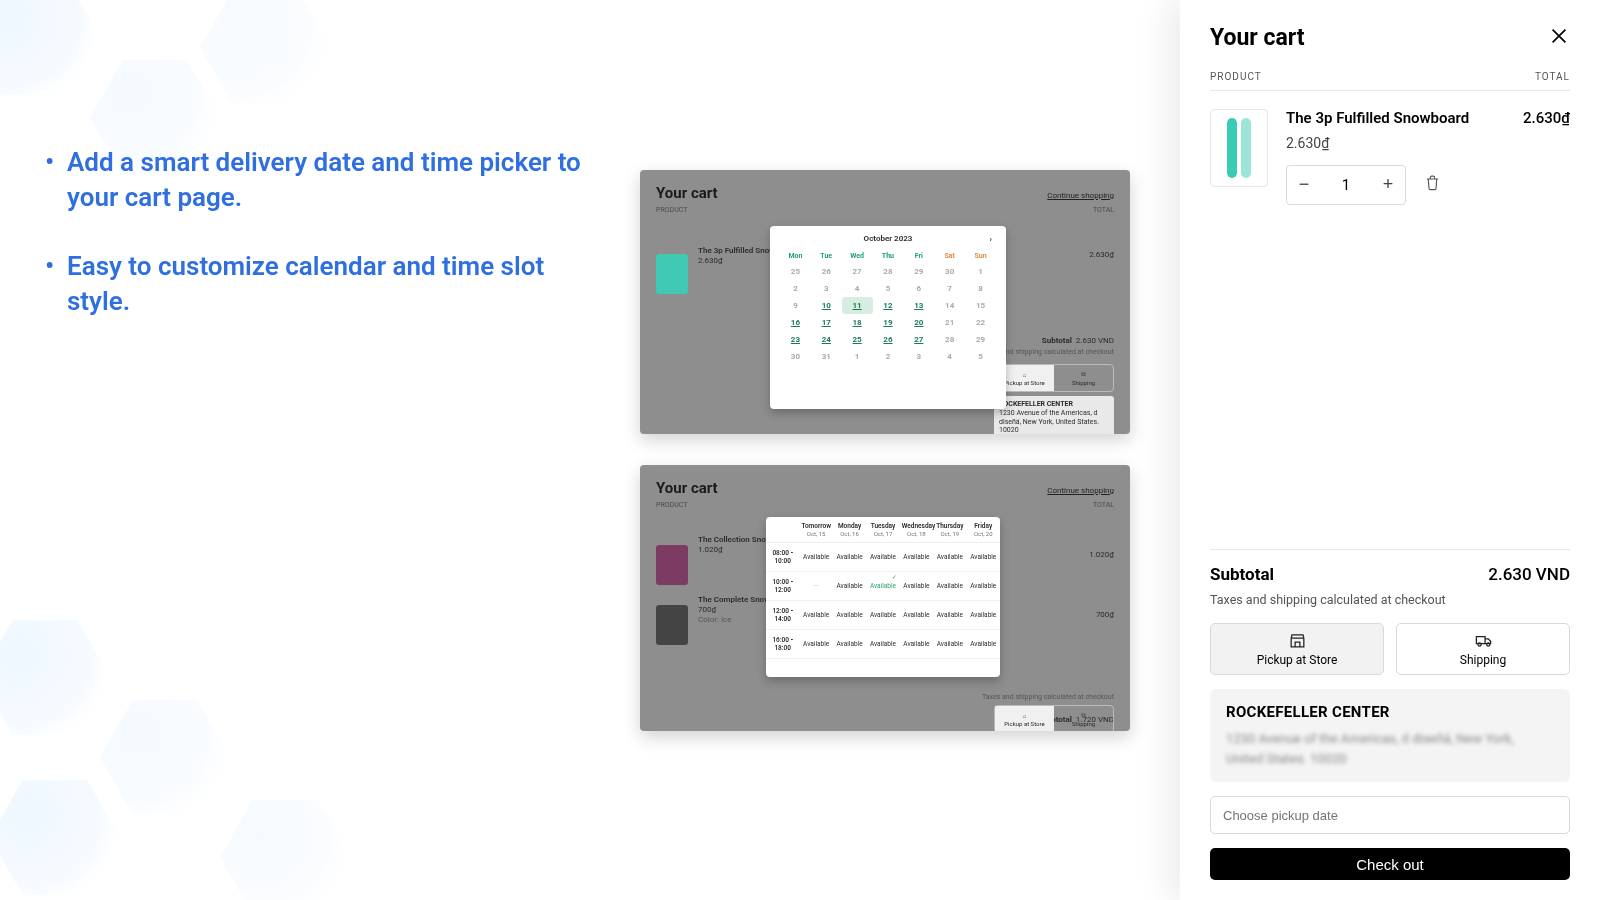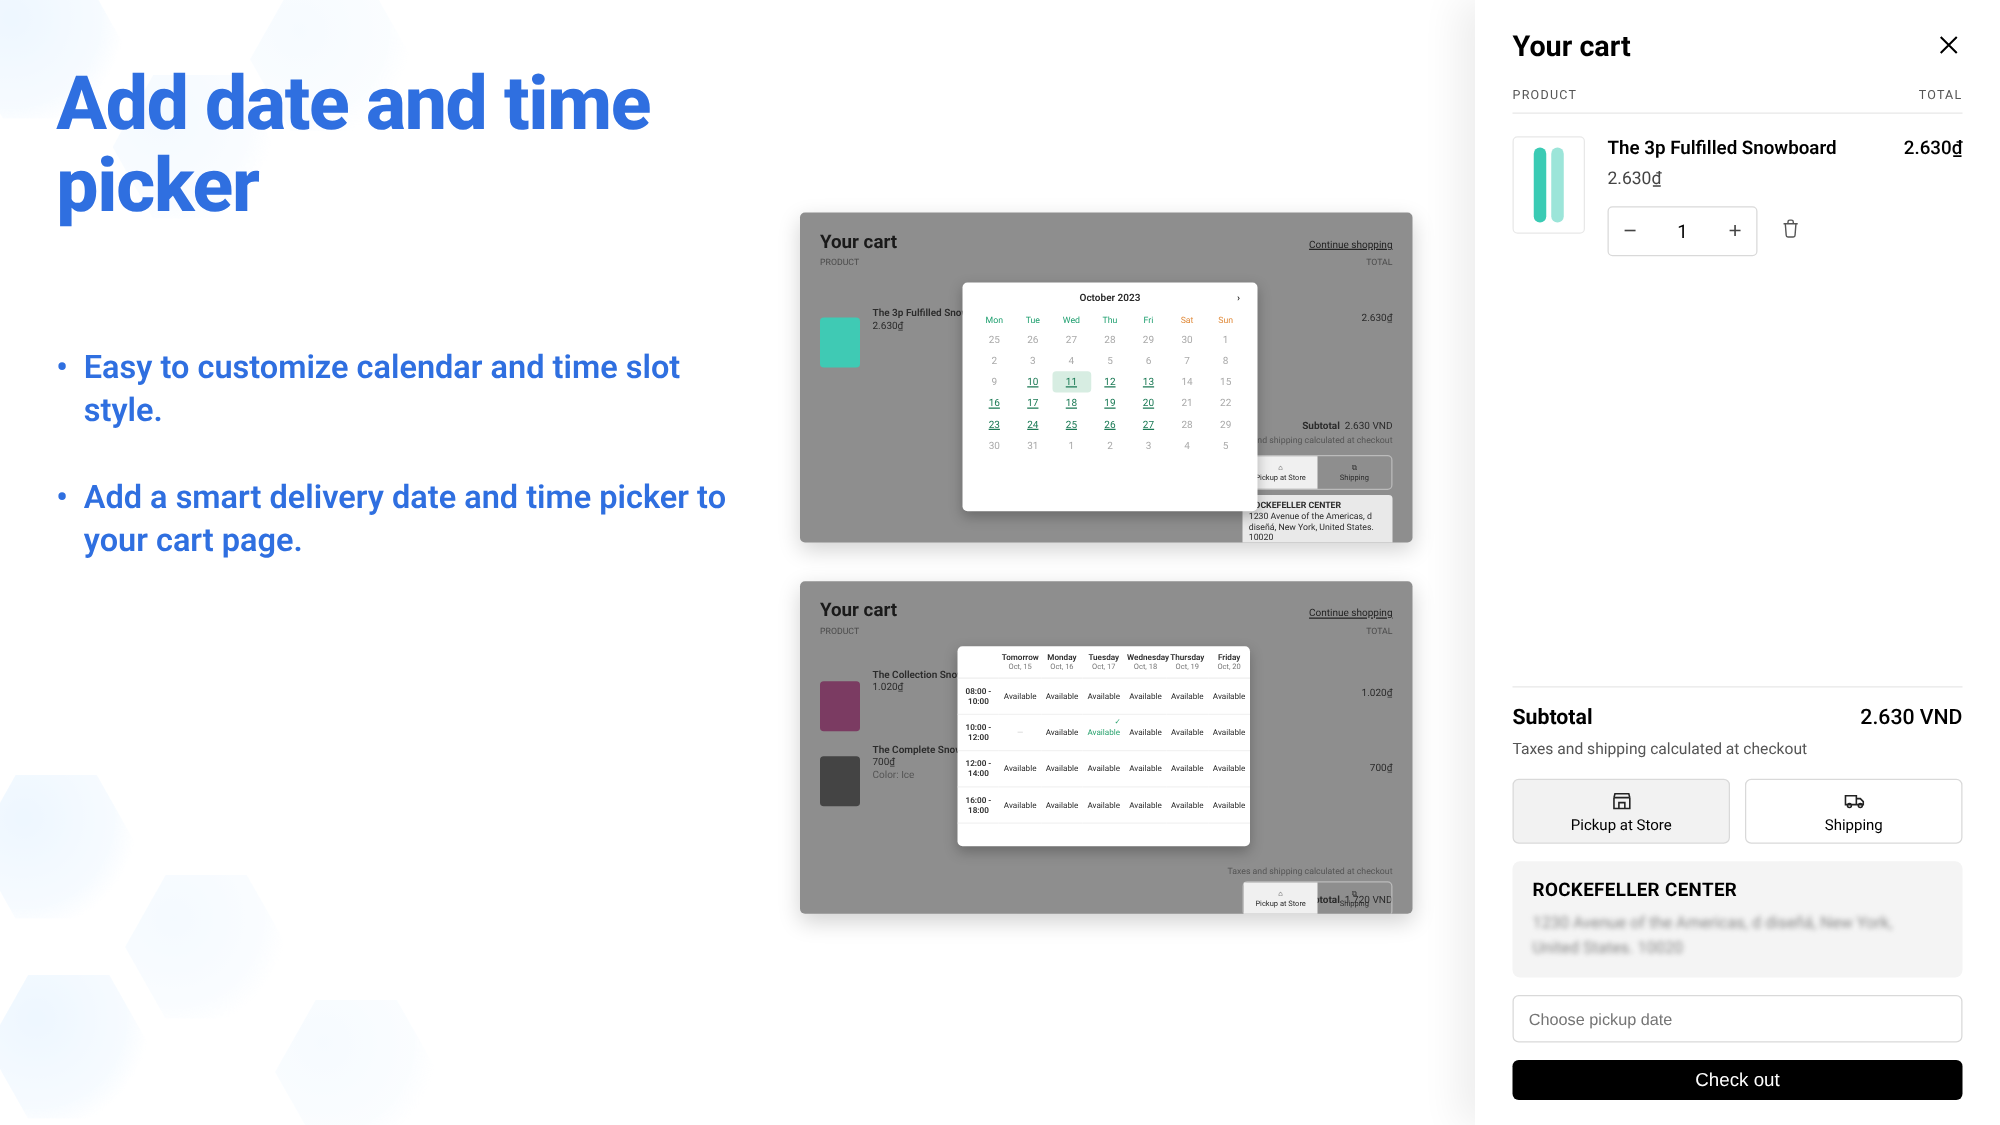--- a/index.html
+++ b/index.html
@@ -32,24 +32,24 @@
   .mock .pill { position: absolute; right: 16px; height: 28px; width: 120px; border: 1px solid #bbb; border-radius: 4px; display: flex; }
   .mock .pill > div { flex: 1; display: flex; flex-direction: column; align-items: center; justify-content: center; font-size: 6px; gap: 1px; }
   .mock .pill > div:first-child { background: #f0f0f0; }
   .mock .storebox { position: absolute; right: 16px; width: 120px; font-size: 7px; background: #e9e9e9; padding: 4px 5px; border-radius: 3px; line-height: 1.25; }
   .mock .storebox b { font-size: 7px; }
   
   .cal { position: absolute; left: 130px; top: 56px; width: 236px; height: 183px; background: #fff; border-radius: 4px; box-shadow: 0 4px 10px rgba(0,0,0,.25); padding: 8px 10px; font-size: 8px; }
   .cal .calhead { display: flex; justify-content: center; align-items: center; position: relative; font-weight: 600; margin-bottom: 6px; }
   .cal .calhead .nav { position: absolute; right: 4px; cursor: pointer; }
   .cal table { width: 100%; border-collapse: collapse; table-layout: fixed; }
-  .cal th { font-size: 7px; font-weight: 400; padding: 3px 0; }
+  .cal th { font-size: 7px; font-weight: 700; padding: 3px 0; }
   .cal th.wknd { color: #e08a3a; }
   .cal th.norm { color: #20a070; }
-  .cal td { text-align: center; font-size: 8px; padding: 4px 0; color: #aaa; }
+  .cal td { text-align: center; font-size: 8px; padding: 4px 0; color: #aaa; font-weight: bold; }
   .cal td.act { color: #1b7a55; text-decoration: underline; }
   .cal td.today { background: #d7ede2; border-radius: 3px; }
   
   .slots { position: absolute; left: 126px; top: 52px; width: 234px; height: 160px; background: #fff; border-radius: 4px; box-shadow: 0 4px 10px rgba(0,0,0,.25); overflow: hidden; font-size: 7px; }
   .slots table { width: 100%; border-collapse: collapse; table-layout: fixed; }
   .slots th { font-size: 6.5px; font-weight: 600; padding: 5px 2px; border-bottom: 1px solid #eee; }
   .slots th span { display: block; font-weight: 400; color: #777; font-size: 6px; }
   .slots td { text-align: center; font-size: 6.5px; padding: 6px 2px; border-bottom: 1px solid #f2f2f2; }
   .slots td.tcol { font-weight: 600; }
   .slots td.sel { color: #2aa36f; position: relative; }
@@ -96,24 +96,23 @@
   <div class="hex" style="left:-30px; top:-20px;"></div>
   <div class="hex" style="left:90px; top:60px; opacity:.6;"></div>
   <div class="hex" style="left:200px; top:-10px; opacity:.5;"></div>
   <div class="hex" style="left:-20px; top:620px;"></div>
   <div class="hex" style="left:100px; top:700px; opacity:.6;"></div>
   <div class="hex" style="left:-10px; top:780px;"></div>
   <div class="hex" style="left:220px; top:800px; opacity:.5;"></div>
 </div>
 
 <div class="left">
-  <h1>Add date and time picker</h1>
   <div class="bullets">
+    <p>Add a smart delivery date and time picker to your cart page.</p>
     <p>Easy to customize calendar and time slot style.</p>
-    <p>Add a smart delivery date and time picker to your cart page.</p>
   </div>
 </div>
 
 <div class="mock mock-a">
   <div class="mhead">
     <span class="mtitle">Your cart</span>
     <span class="mcont">Continue shopping</span>
   </div>
   <div class="mlabels">
       <span>PRODUCT</span>

